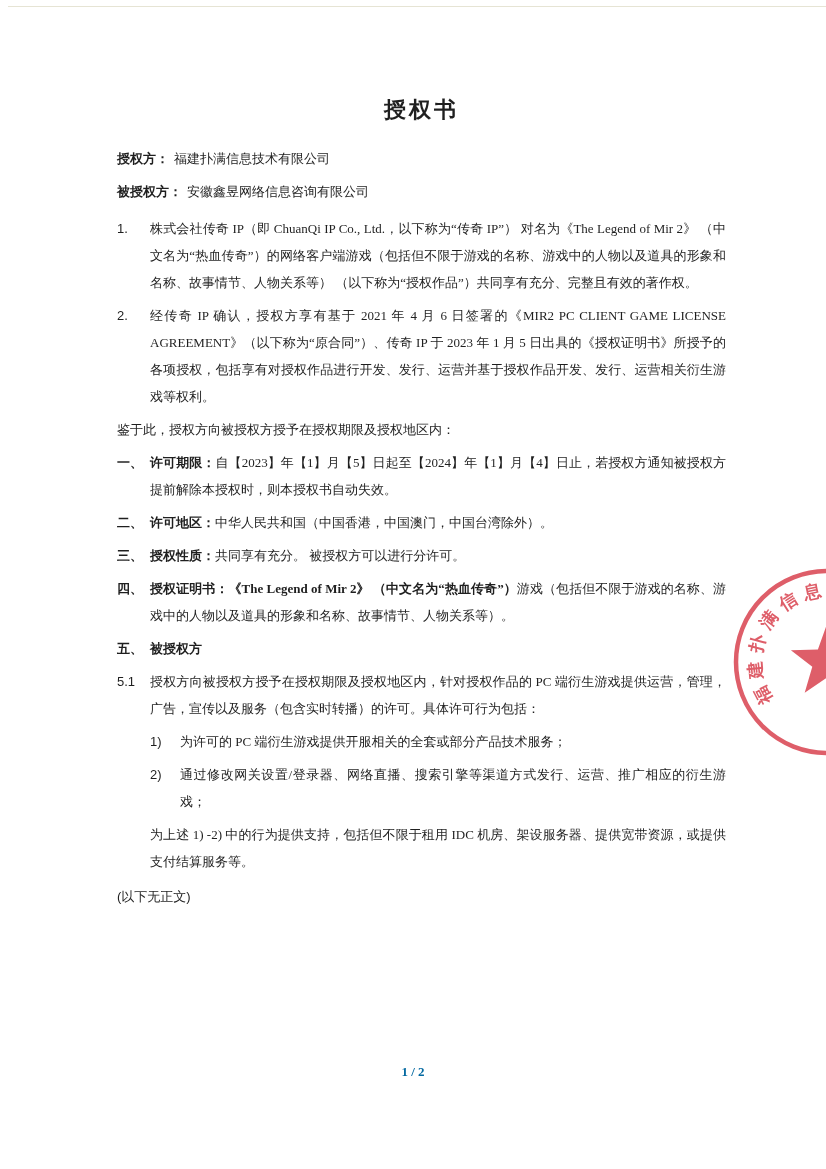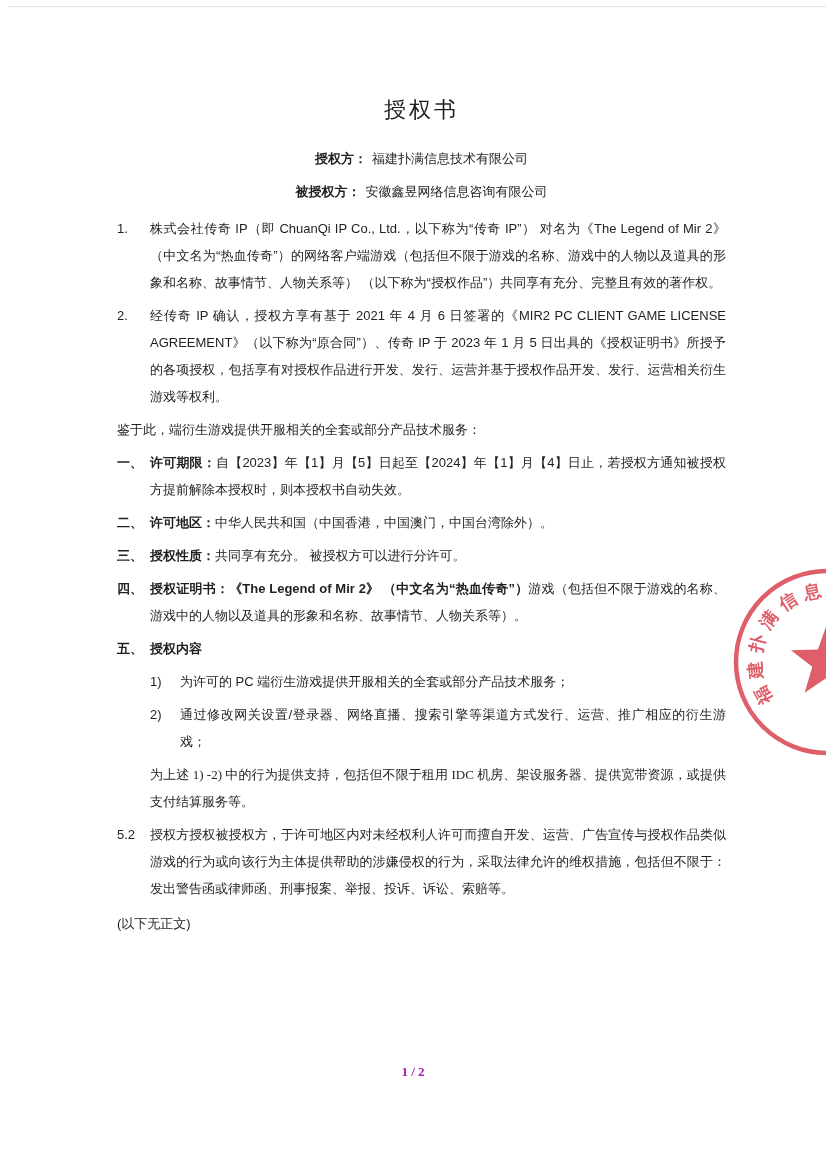--- a/index.html
+++ b/index.html
@@ -13,43 +13,43 @@
     font-family:"Liberation Sans","DejaVu Sans",sans-serif;
     color:#1f1f1f;
   }
   .scan-line{
     position:absolute;top:6px;left:8px;right:0;height:1px;
     background:#d6d2b8;opacity:.6;
   }
   .title{
     margin:0;padding-top:95px;
     text-align:center;
-    font-size:22px;font-weight:normal;letter-spacing:3px;
+    font-size:22px;font-weight:bold;letter-spacing:3px;
   }
-  .parties{margin-top:24px;text-align:center;}
+  .parties{margin-top:24px;}
   .party{font-size:13px;line-height:19px;margin:0 0 14px 0;}
   .party .lbl{font-weight:bold;}
   .party .val{font-weight:normal;margin-left:5px;}
   .para{font-size:13px;line-height:27px;margin:0 0 6px 0;text-align:justify;}
   .hang{
     display:flex;font-size:13px;line-height:27px;
     margin:0 0 6px 0;
   }
   .hang .num{flex:0 0 33px;}
-  .hang .body{flex:1;text-align:justify;}
+  .hang .body{flex:1;text-align:justify;font-family:Liberation Serif, serif;}
   .b{font-weight:bold;}
   .sub{margin-left:33px;}
   .sub .num{flex:0 0 30px;}
   .indent{margin-left:33px;font-family:Liberation Serif, serif;}
   .closing{font-size:13px;line-height:27px;margin-top:8px;}
   .page-number{
     position:absolute;left:0;right:0;top:1064px;
     text-align:center;
     font-family:"Liberation Serif","DejaVu Serif",serif;
-    font-weight:bold;font-size:13px;color:#a21caf;
+    font-weight:bold;font-size:13px;color:#0369a1;
   }
   .seal{
     position:absolute;left:727px;top:562px;
     width:200px;height:200px;
     opacity:.85;
   }
   .seal text{
     font-family:"Liberation Sans","DejaVu Sans",sans-serif;
     font-weight:bold;font-size:17.5px;
   }
@@ -72,21 +72,21 @@
   <div class="hang">
     <span class="num">1.</span>
     <span class="body">株式会社传奇 IP（即 ChuanQi IP Co., Ltd.，以下称为“传奇 IP”） 对名为《The Legend of Mir 2》 （中文名为“热血传奇”）的网络客户端游戏（包括但不限于游戏的名称、游戏中的人物以及道具的形象和名称、故事情节、人物关系等） （以下称为“授权作品”）共同享有充分、完整且有效的著作权。</span>
   </div>
 
   <div class="hang">
     <span class="num">2.</span>
     <span class="body">经传奇 IP 确认，授权方享有基于 2021 年 4 月 6 日签署的《MIR2 PC CLIENT GAME LICENSE AGREEMENT》（以下称为“原合同”）、传奇 IP 于 2023 年 1 月 5 日出具的《授权证明书》所授予的各项授权，包括享有对授权作品进行开发、发行、运营并基于授权作品开发、发行、运营相关衍生游戏等权利。</span>
   </div>
 
-  <p class="para">鉴于此，端衍生游戏提供开服相关的全套或部分产品技术服务：</p>
+  <p class="para">鉴于此，授权方向被授权方授予在授权期限及授权地区内：</p>
 
   <div class="hang">
     <span class="num b">一、</span>
     <span class="body"><span class="b">许可期限：</span><span>自【2023】年【1】月【5】日起至【2024】年【1】月【4】日止，若授权方通知被授权方提前解除本授权时，则本授权书自动失效。</span></span>
   </div>
 
   <div class="hang">
     <span class="num b">二、</span>
     <span class="body"><span class="b">许可地区：</span><span>中华人民共和国（中国香港，中国澳门，中国台湾除外）。</span></span>
   </div>
@@ -96,40 +96,40 @@
     <span class="body"><span class="b">授权性质：</span><span>共同享有充分。 被授权方可以进行分许可。</span></span>
   </div>
 
   <div class="hang">
     <span class="num b">四、</span>
     <span class="body"><span class="b">授权证明书：</span><span class="b">《The Legend of Mir 2》 （中文名为“热血传奇”）</span><span>游戏（包括但不限于游戏的名称、游戏中的人物以及道具的形象和名称、故事情节、人物关系等）。</span></span>
   </div>
 
   <div class="hang">
     <span class="num b">五、</span>
-    <span class="body"><span class="b">授权内容</span></span>
+    <span class="body"><span class="b">被授权方</span></span>
   </div>
 
+  <div class="hang">
+    <span class="num">5.1</span>
+    <span class="body">授权方向被授权方授予在授权期限及授权地区内，针对授权作品的 PC 端衍生游戏提供运营，管理，广告，宣传以及服务（包含实时转播）的许可。具体许可行为包括：</span>
+  </div>
 
   <div class="hang sub">
     <span class="num">1)</span>
     <span class="body">为许可的 PC 端衍生游戏提供开服相关的全套或部分产品技术服务；</span>
   </div>
 
   <div class="hang sub">
     <span class="num">2)</span>
     <span class="body">通过修改网关设置/登录器、网络直播、搜索引擎等渠道方式发行、运营、推广相应的衍生游戏；</span>
   </div>
 
   <p class="para indent">为上述 1) -2) 中的行为提供支持，包括但不限于租用 IDC 机房、架设服务器、提供宽带资源，或提供支付结算服务等。</p>
 
-  <div class="hang">
-    <span class="num">5.2</span>
-    <span class="body">授权方授权被授权方，于许可地区内对未经权利人许可而擅自开发、运营、广告宣传与授权作品类似游戏的行为或向该行为主体提供帮助的涉嫌侵权的行为，采取法律允许的维权措施，包括但不限于：发出警告函或律师函、刑事报案、举报、投诉、诉讼、索赔等。</span>
-  </div>
 
   <p class="closing">(以下无正文)</p>
 
   <div class="page-number">1 / 2</div>
 
   <svg class="seal" viewBox="0 0 200 200" aria-hidden="true">
     <circle cx="100" cy="100" r="91" fill="none" stroke-width="4.5" stroke="#d9424f"></circle>
     <polygon points="100,62 109.1,87.5 136.1,88.3 114.7,104.8 122.3,130.7 100,115.5 77.7,130.7 85.3,104.8 63.9,88.3 90.9,87.5" fill="#d9424f"></polygon>
     <path id="seal-arc" d="M 45.9 137.9 A 66 66 0 1 1 154.1 137.9" fill="none" stroke="none"></path>
     <text fill="#d9424f">

